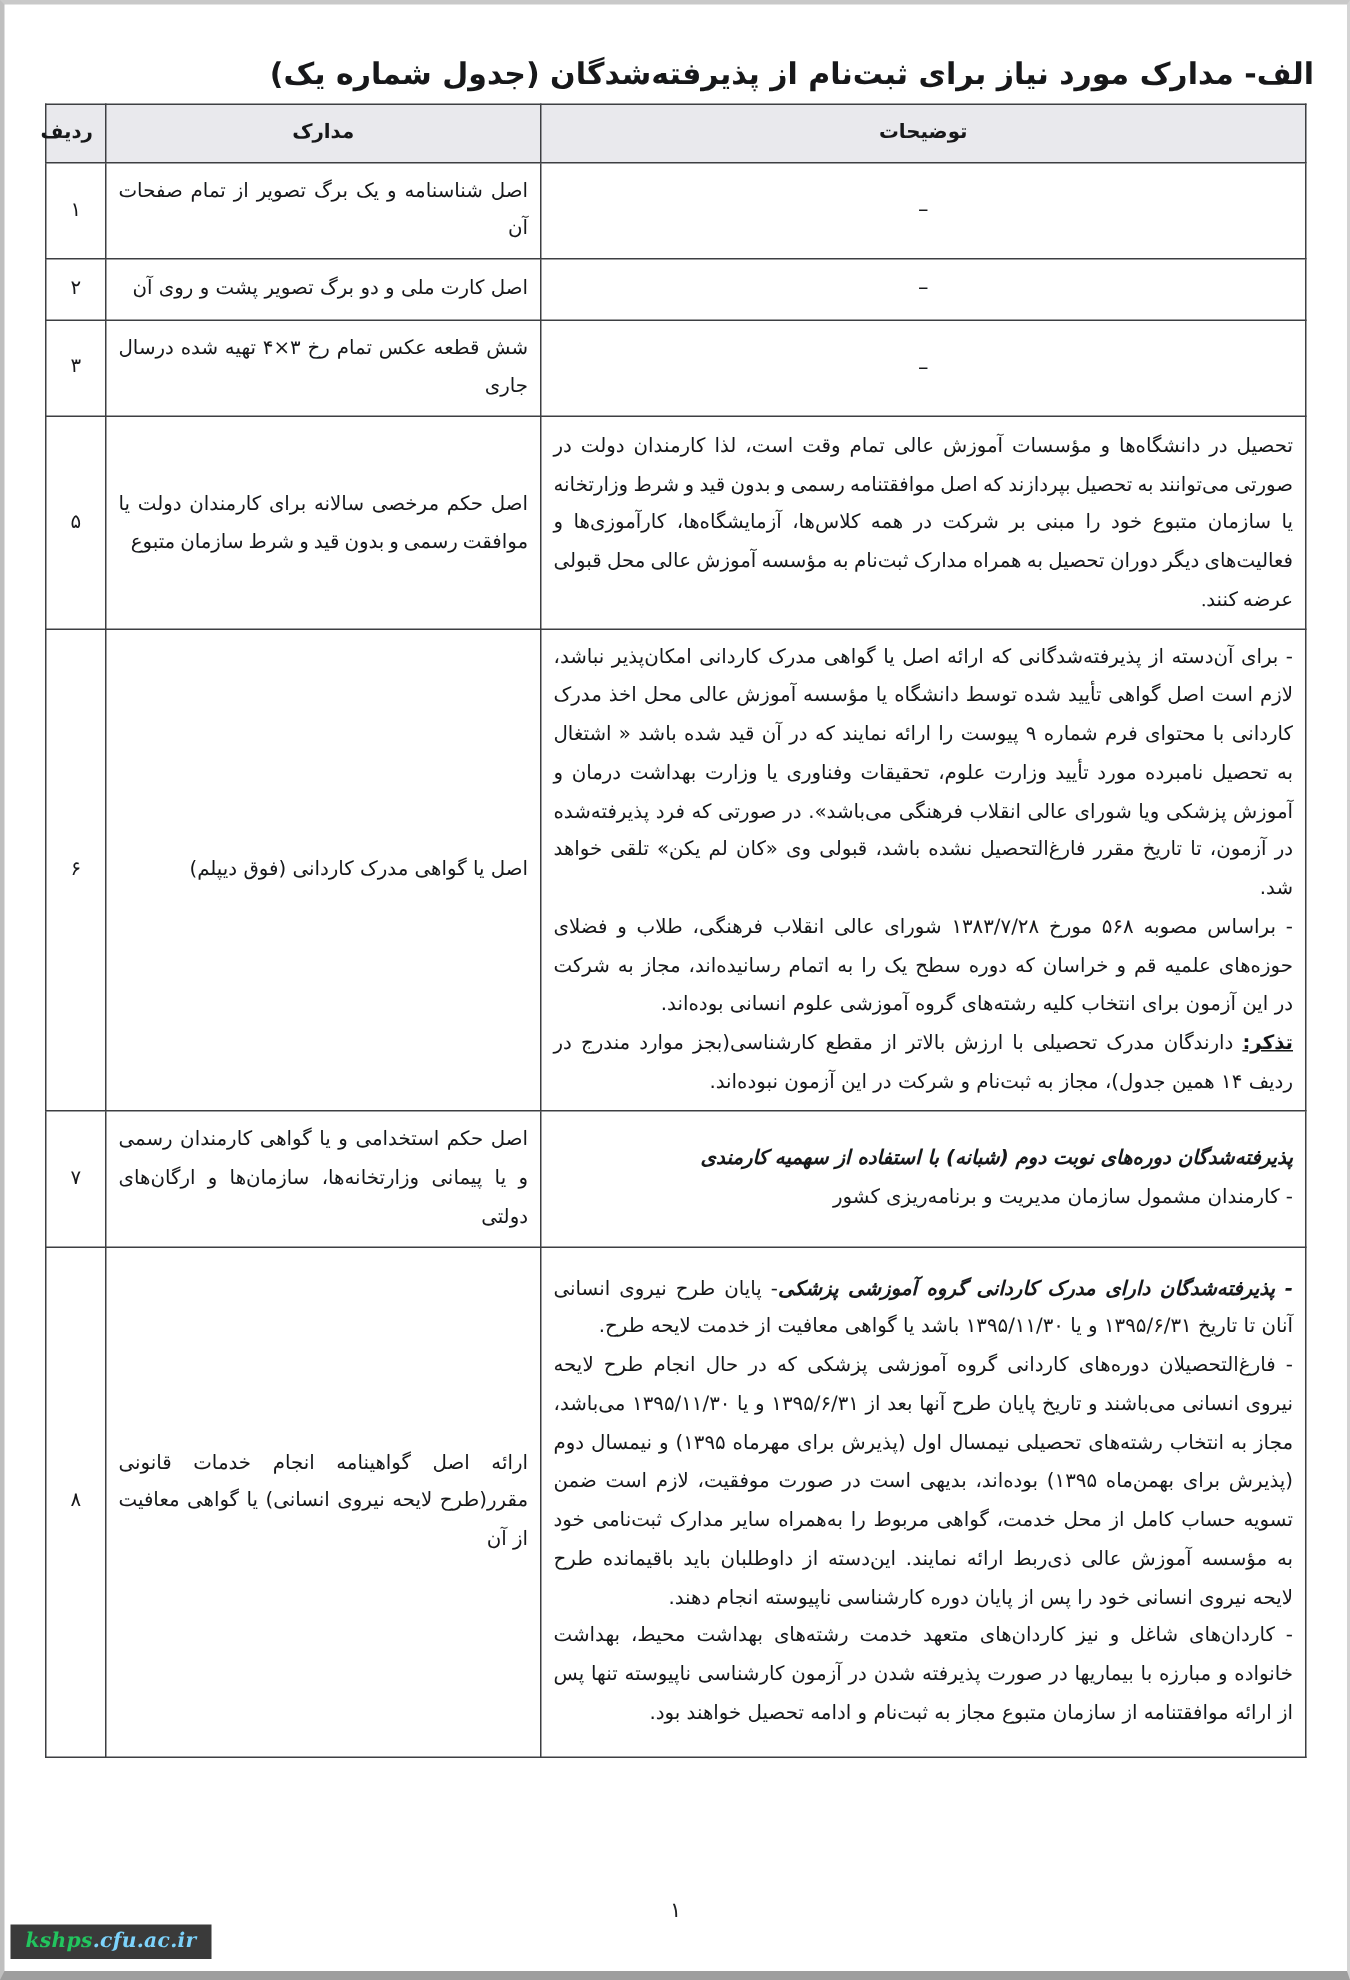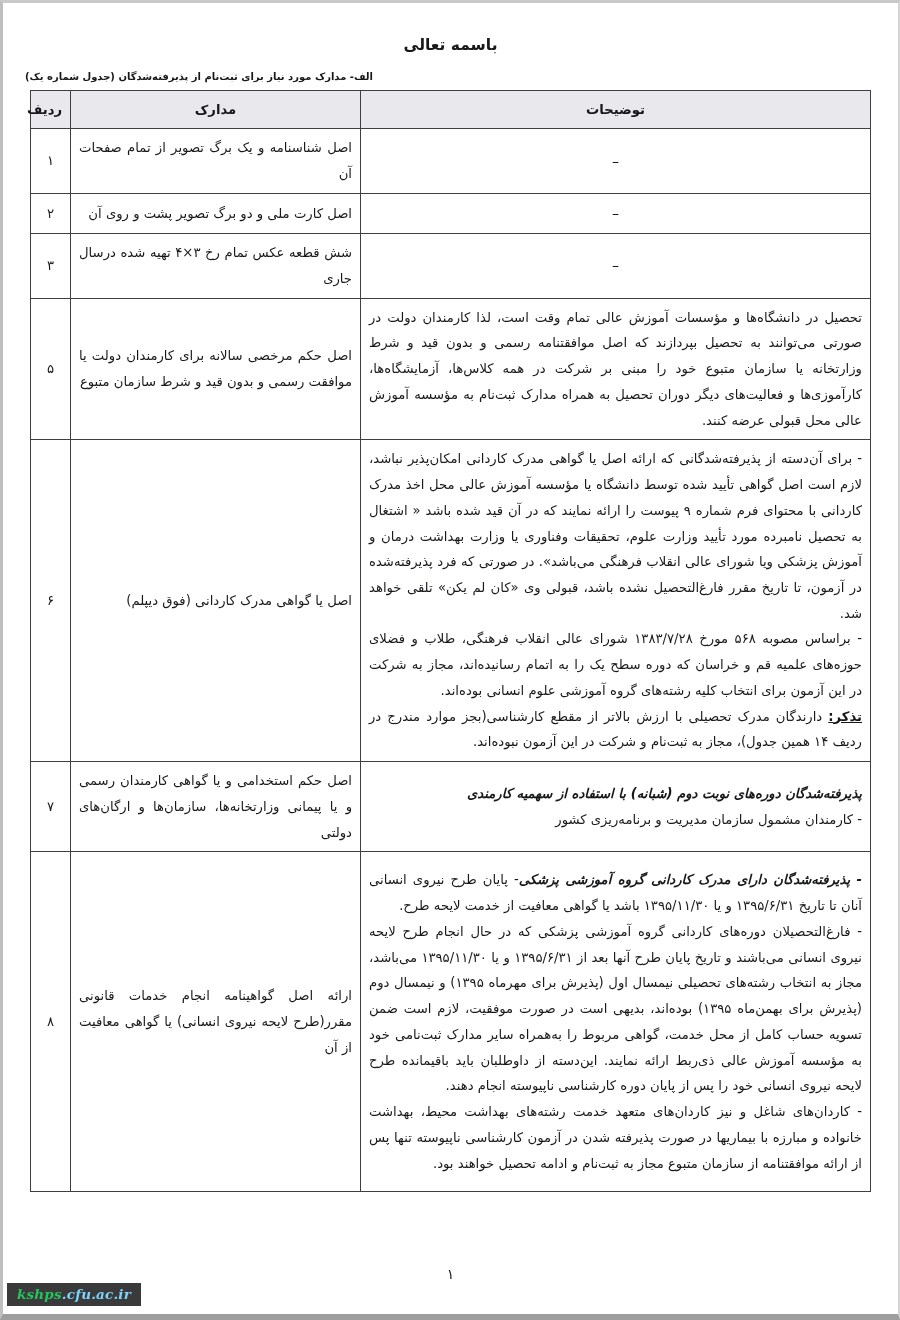--- a/index.html
+++ b/index.html
@@ -56,22 +56,22 @@
     padding: 0 2px;
   }
   .intro .last-line {
     display: block;
     text-align: justify;
     text-align-last: right;
   }
 
   .section-title {
     font-weight: bold;
-    font-size: 10px;
-    text-align: left;
+    font-size: 20px;
+    text-align: right;
     margin: 12px 0 8px 0;
     letter-spacing: -0.1px;
   }
 
   
   table.doc-table {
     width: 840px;
     margin: 0 auto;
     border-collapse: collapse;
     table-layout: fixed;
@@ -127,21 +127,21 @@
 
   .p { margin: 0; }
   .p + .p { margin-top: 0px; }
   .bi { font-weight: bold; font-style: italic; }
   .b  { font-weight: bold; }
   .u  { text-decoration: underline; }
 
   
   tr.r1 td, tr.r2 td, tr.r3 td { height: 40px; }
   tr.r4 td { height: 50px; }
-  tr.r5 td { height: 110px; }
+  tr.r5 td { height: 110px; font-family: Liberation Serif, serif; }
   tr.r6 td { height: 318px; }
   tr.r7 td { height: 72px; }
   tr.r8 td { height: 340px; }
 
   
   .page-number {
     position: absolute;
     bottom: 32px;
     left: 0; right: 0;
     text-align: center;
@@ -165,21 +165,20 @@
   }
   .watermark .wm-a { color: #22c55e; }
   .watermark .wm-b { color: #7dd3fc; }
 </style>
 </head>
 <body>
 
 <div id="page">
   <div class="sheet-inner">
 
-    <div class="basmala">باسمه تعالی</div>
 
 
     <div class="section-title">الف- مدارک مورد نیاز برای ثبت‌نام از پذیرفته‌شدگان (جدول شماره یک)</div>
 
     <table class="doc-table">
       <colgroup>
         <col class="c-desc">
         <col class="c-doc">
         <col class="c-row">
       </colgroup>

